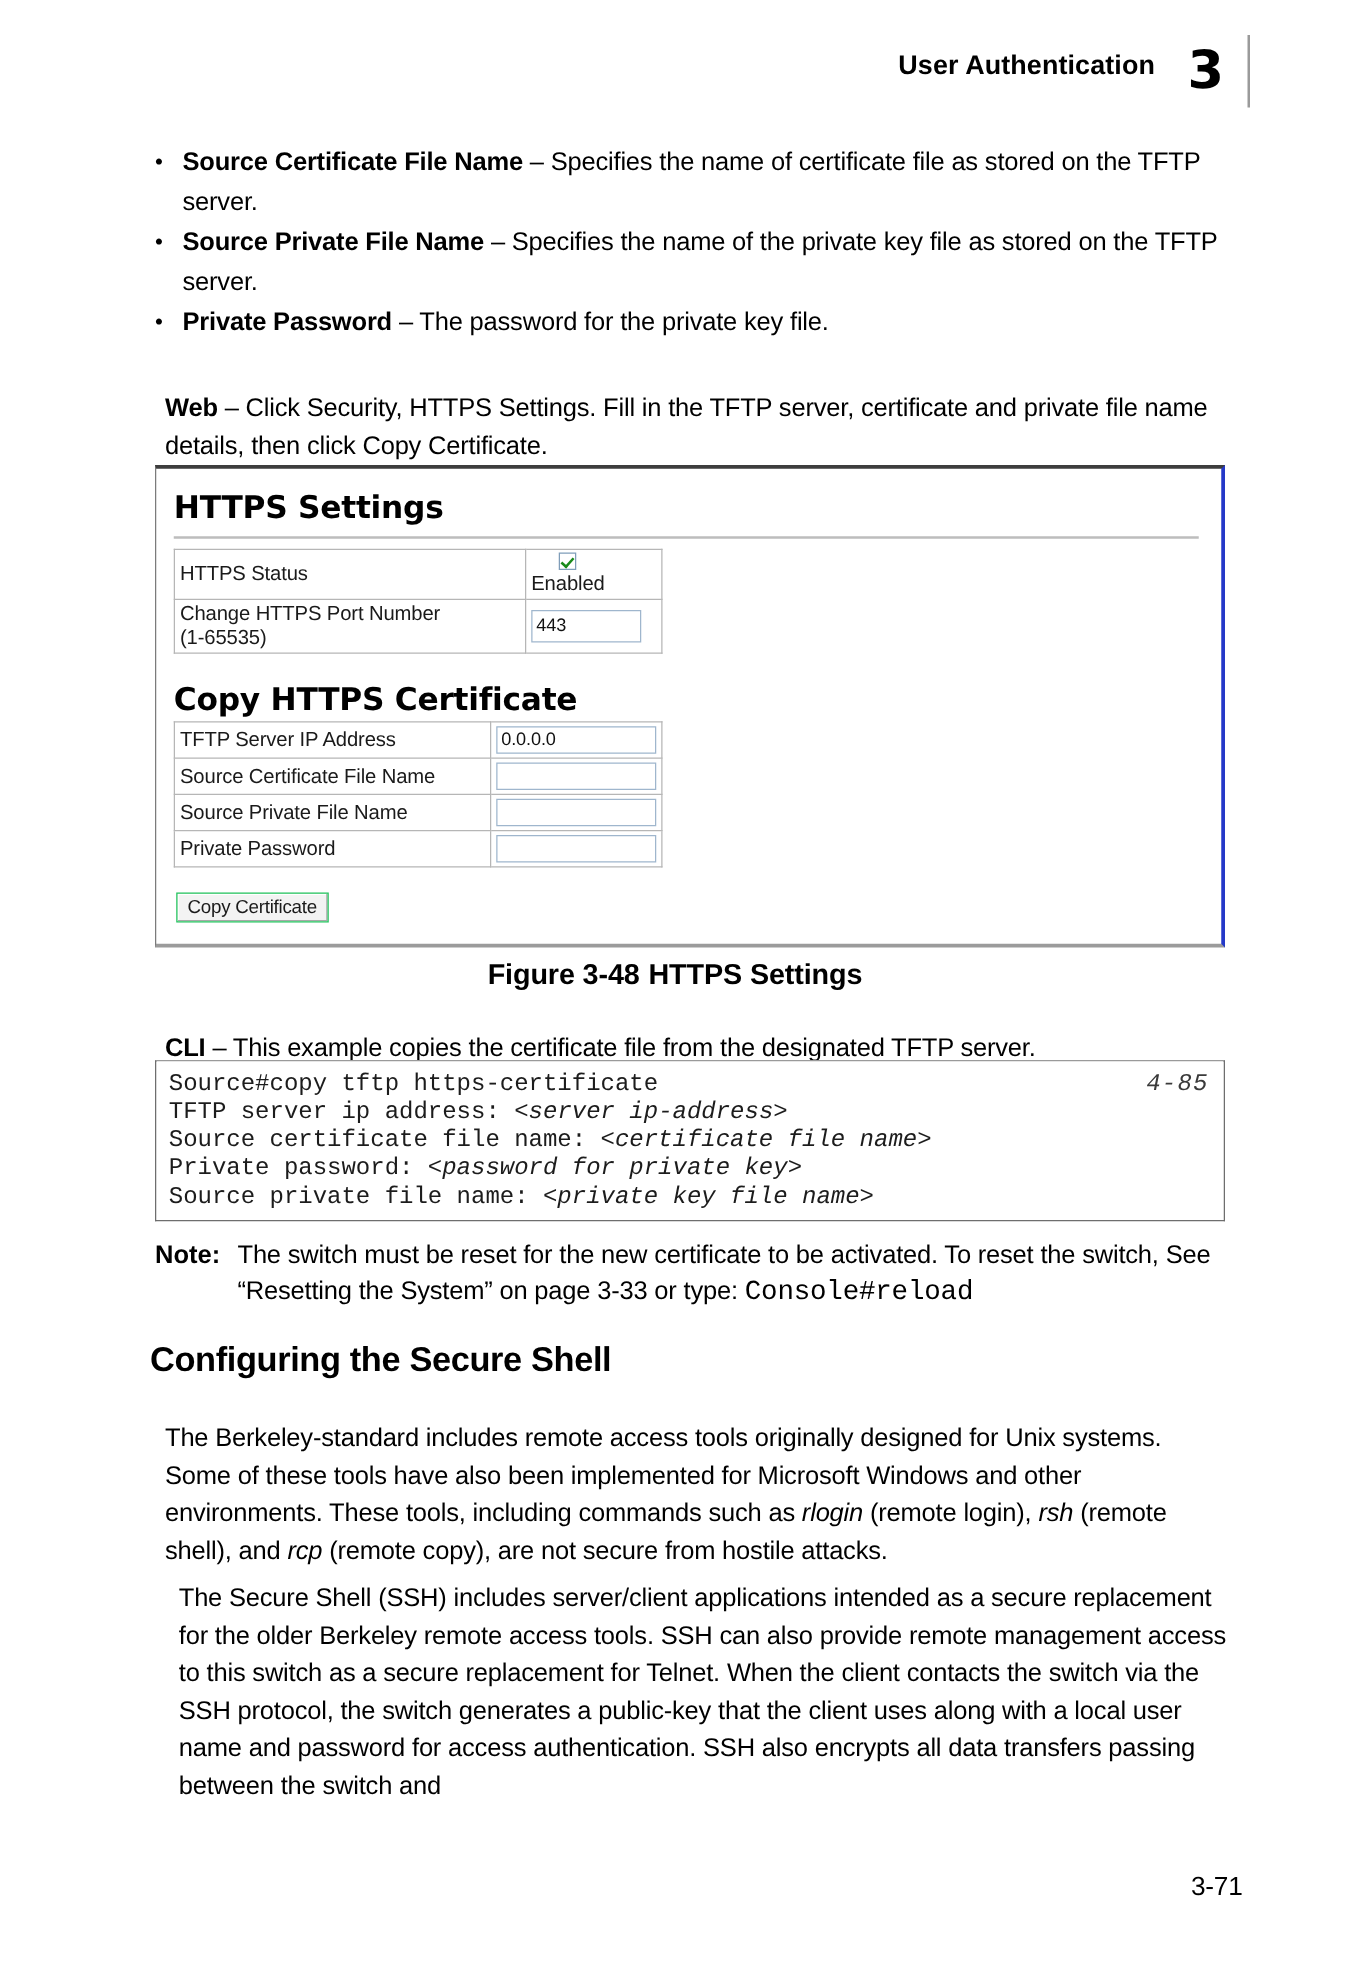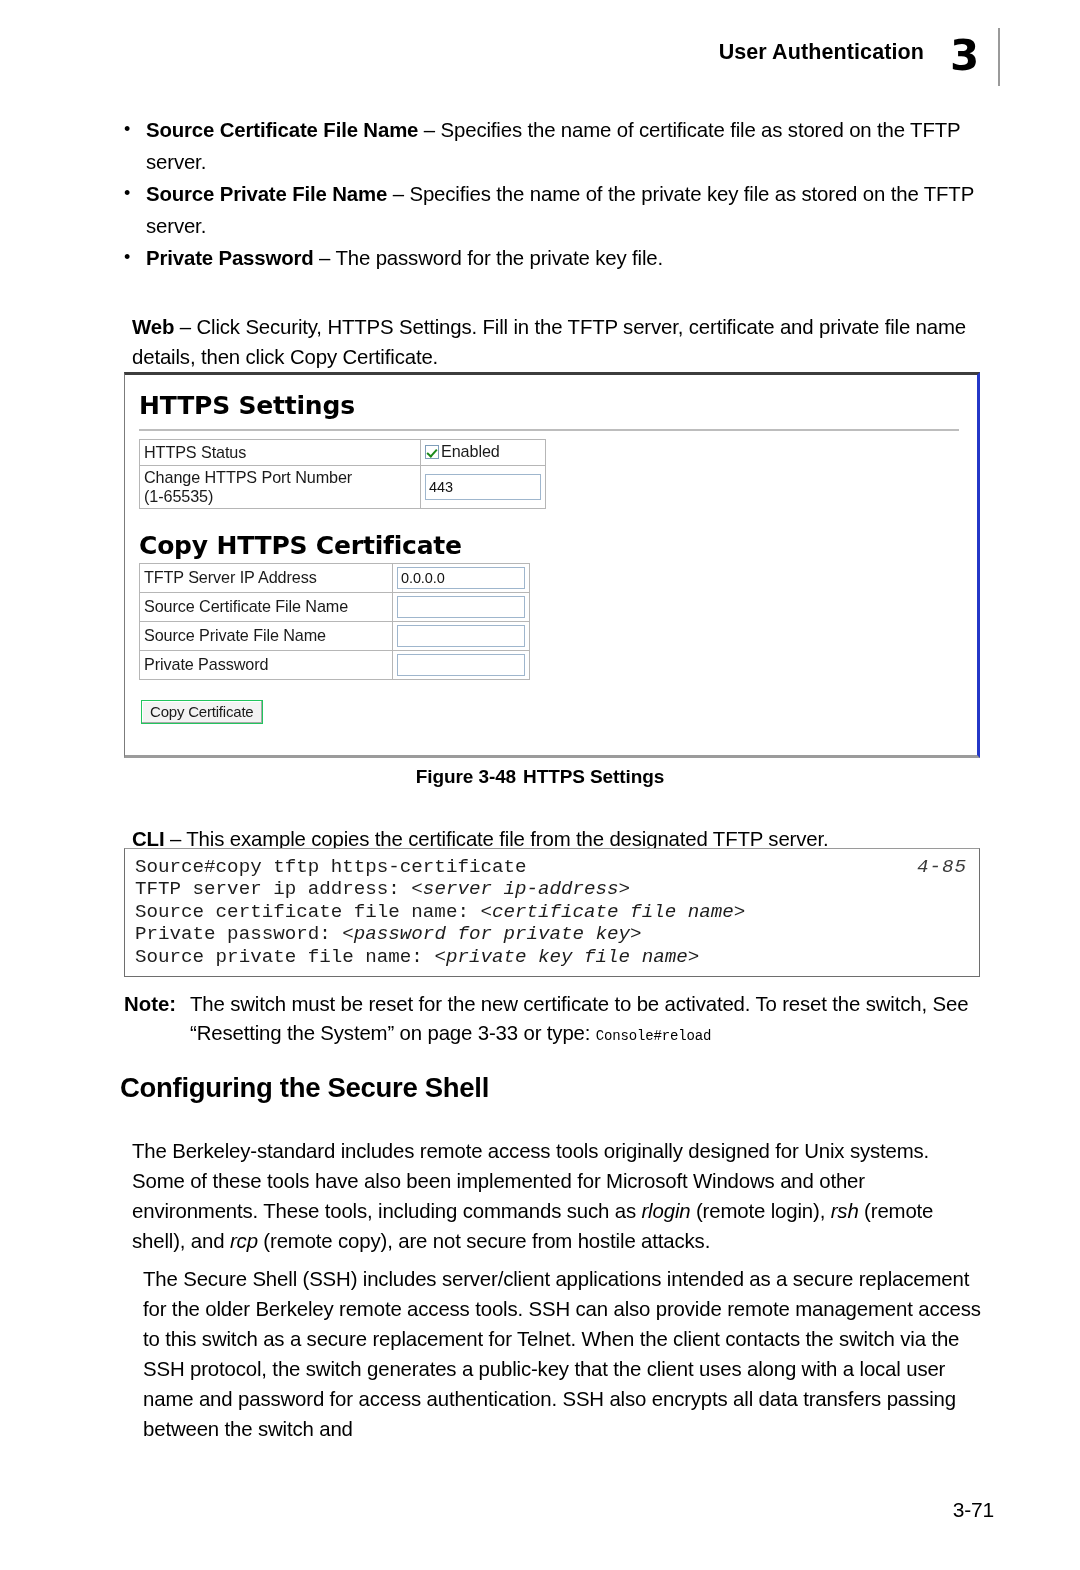--- a/index.html
+++ b/index.html
@@ -61,21 +61,21 @@
     width: 870px;
   }
   .para {
     font-size: 20.4px;
     line-height: 30px;
     margin: 12px;
     letter-spacing: -0.15px;
   }
   .bold { font-weight: bold; }
   .ital { font-style: italic; }
-  .mono { font-family: "Liberation Mono", monospace; font-size: 14px; }
+  .mono { font-family: "Liberation Mono", monospace; font-size: 22px; }
 
   ul.bullets {
     list-style: none;
     margin: 0;
     padding: 0;
   }
   ul.bullets li {
     position: relative;
     padding-left: 26px;
     font-size: 20.4px;
@@ -140,21 +140,21 @@
     color: #1a1a1a;
     font-size: 16.2px;
     letter-spacing: -0.1px;
     background: #ffffff;
   }
   .t-status { width: 272px; }
   .t-value  { width: 100px; }
 
   .t-label-2line { line-height: 19px; padding-top: 3px; padding-bottom: 3px; }
 
-  .chk-wrap { display: inline-flex; align-items: center; gap: 2px; }
+  .chk-wrap { display: inline-flex; align-items: center; gap: 2px; flex-direction: column; }
   .checkbox {
     width: 14px; height: 14px;
     border: 1px solid #7f9db9;
     background: #ffffff;
     display: inline-block;
     position: relative;
     box-sizing: border-box;
   }
   .checkbox::after {
     content: "";
@@ -172,21 +172,21 @@
     height: 22px;
     box-sizing: border-box;
     font-size: 14.5px;
     line-height: 20px;
     padding: 0 3px;
     color: #111;
     font-family: "Liberation Sans", sans-serif;
     display: block;
     width: 100%;
   }
-  .txtbox.port { width: 116px; height: 26px; line-height: 24px; }
+  .txtbox.port { width: 88px; height: 26px; line-height: 24px; }
 
   
   .c-label { width: 244px; }
   .c-field { width: 128px; padding: 3px 4px !important; }
 
   .btn {
     display: inline-block;
     border: 1px solid #22c55e;
     background: #f3f3f3;
     padding: 2px 8px 3px 8px;
@@ -197,21 +197,21 @@
     margin: 20px 0 0 2px;
   }
 
   
   .fig-caption {
     position: absolute;
     top: 766px;
     left: 0;
     width: 1080px;
     text-align: center;
-    font-size: 19px;
+    font-size: 23px;
     font-weight: bold;
     letter-spacing: -0.1px;
   }
   .fig-caption .gap { display: inline-block; width: 7px; }
 
   
   .cli-box {
     position: absolute;
     left: 124px;
     top: 848px;

